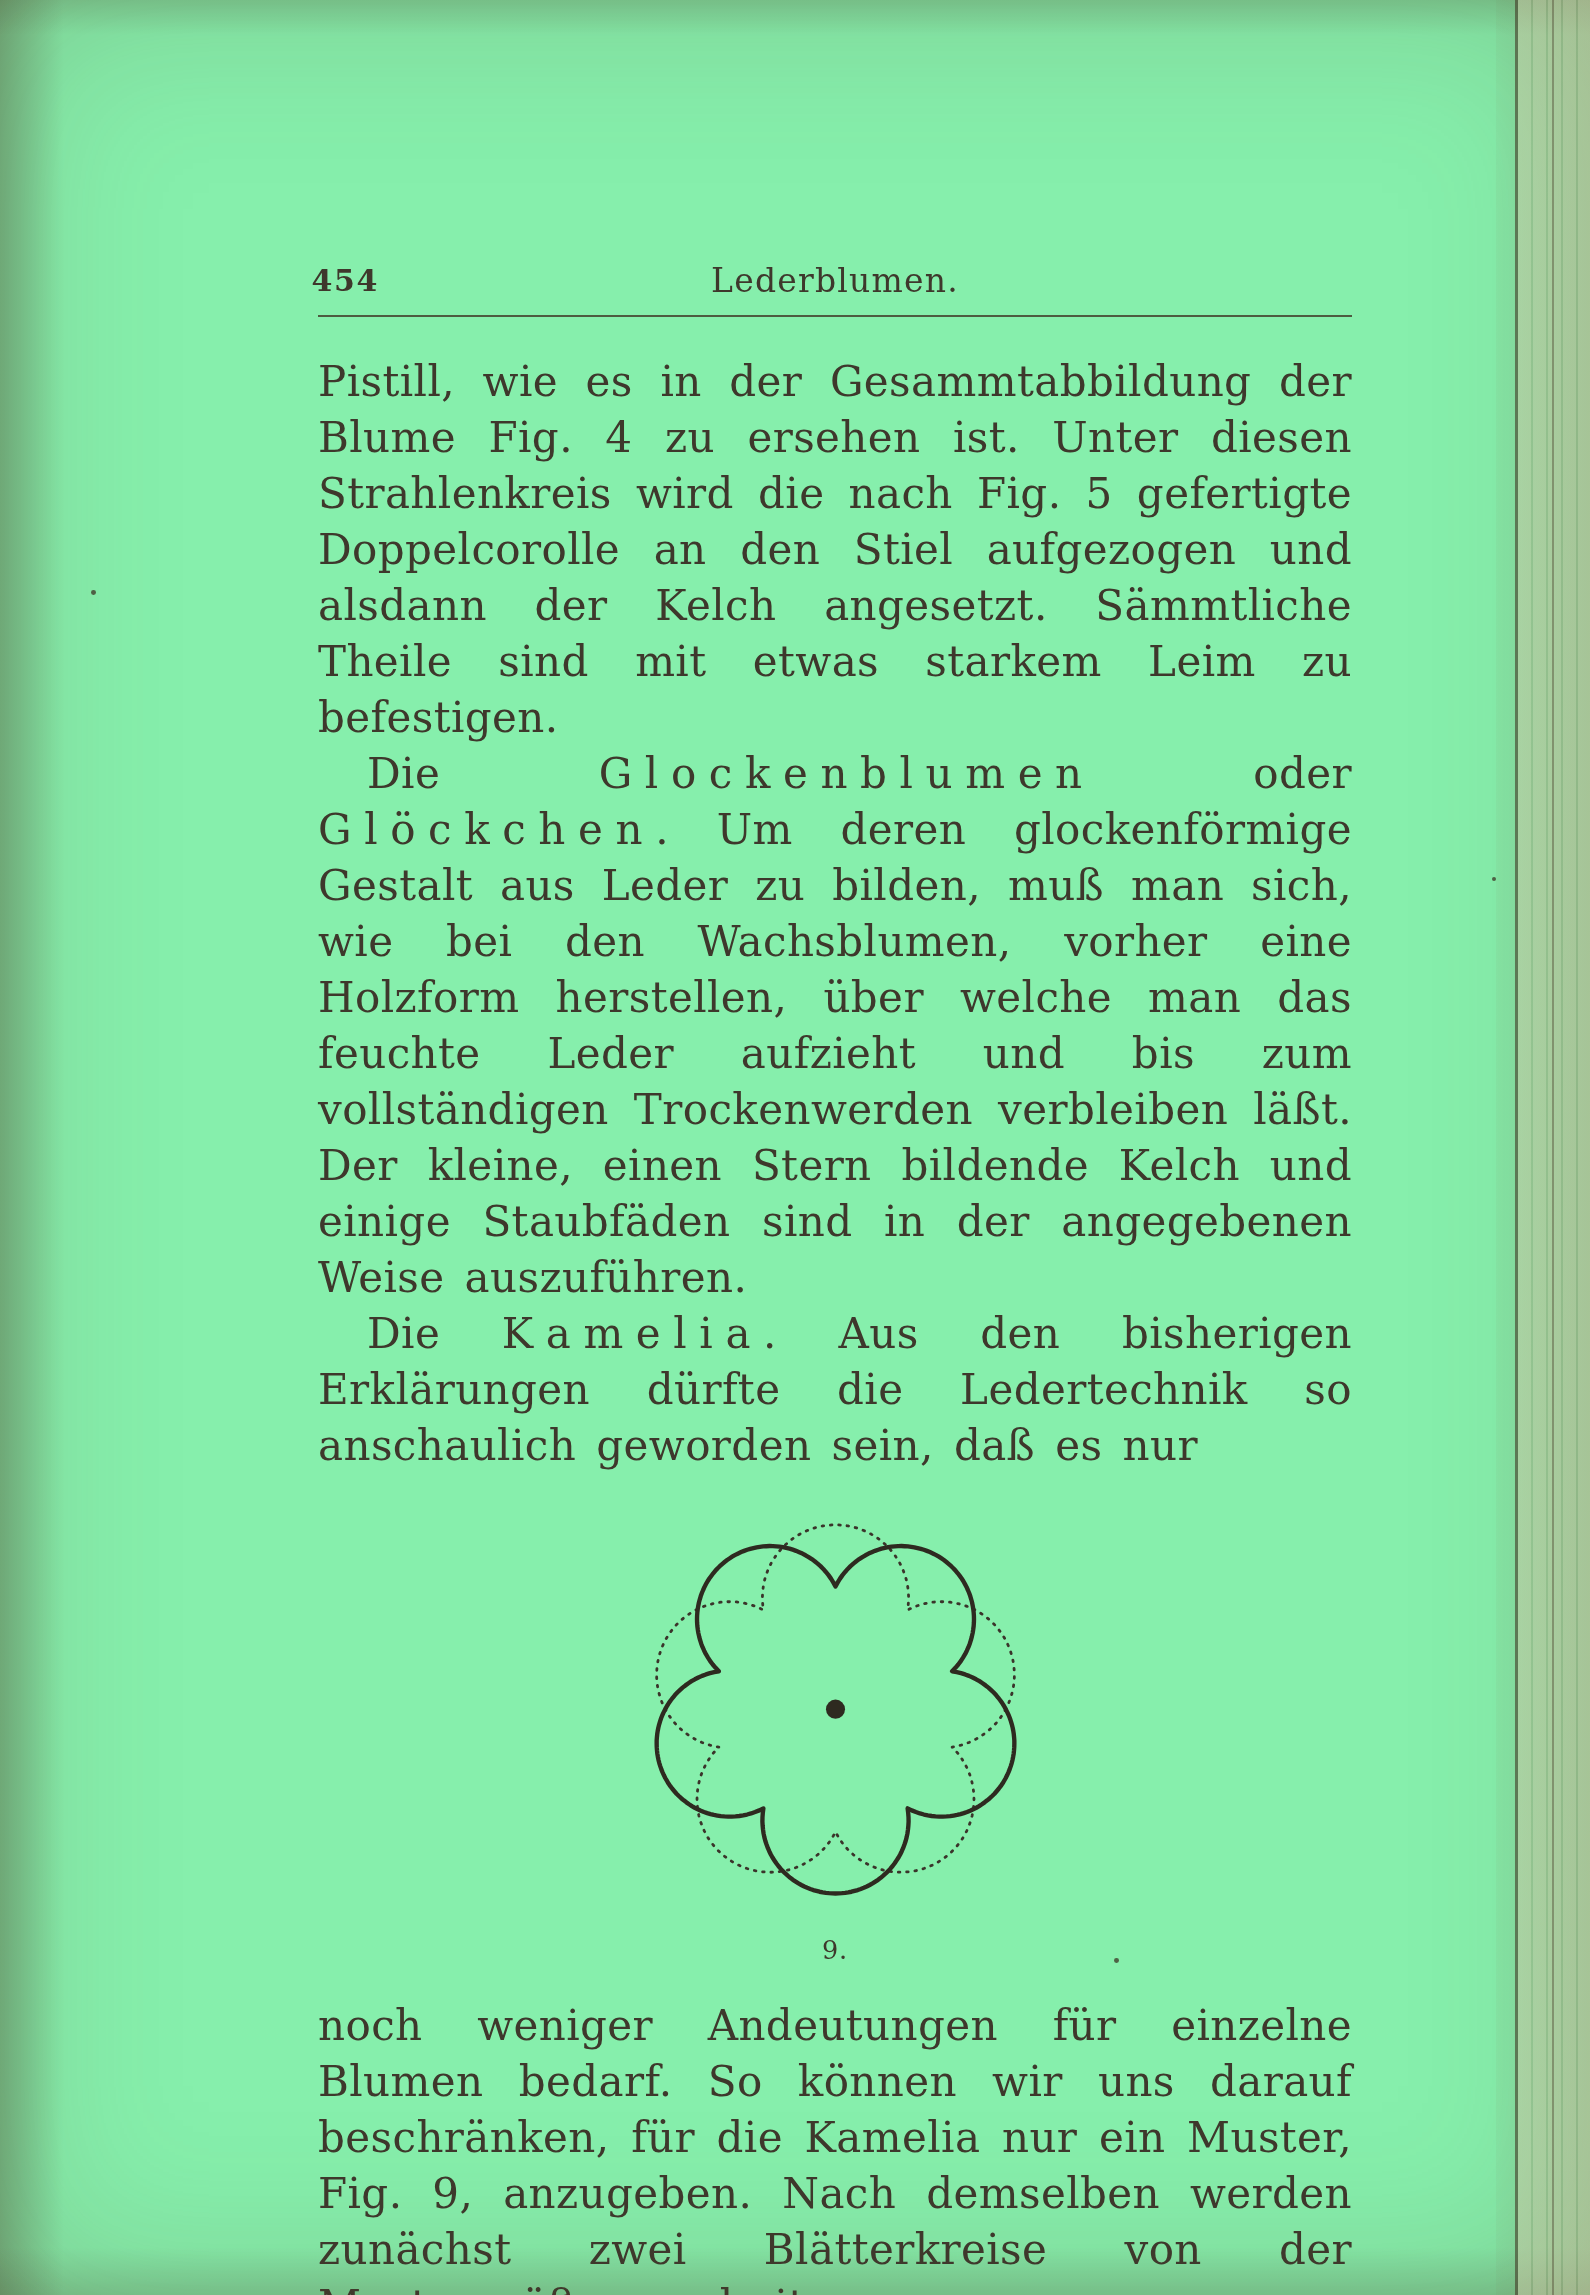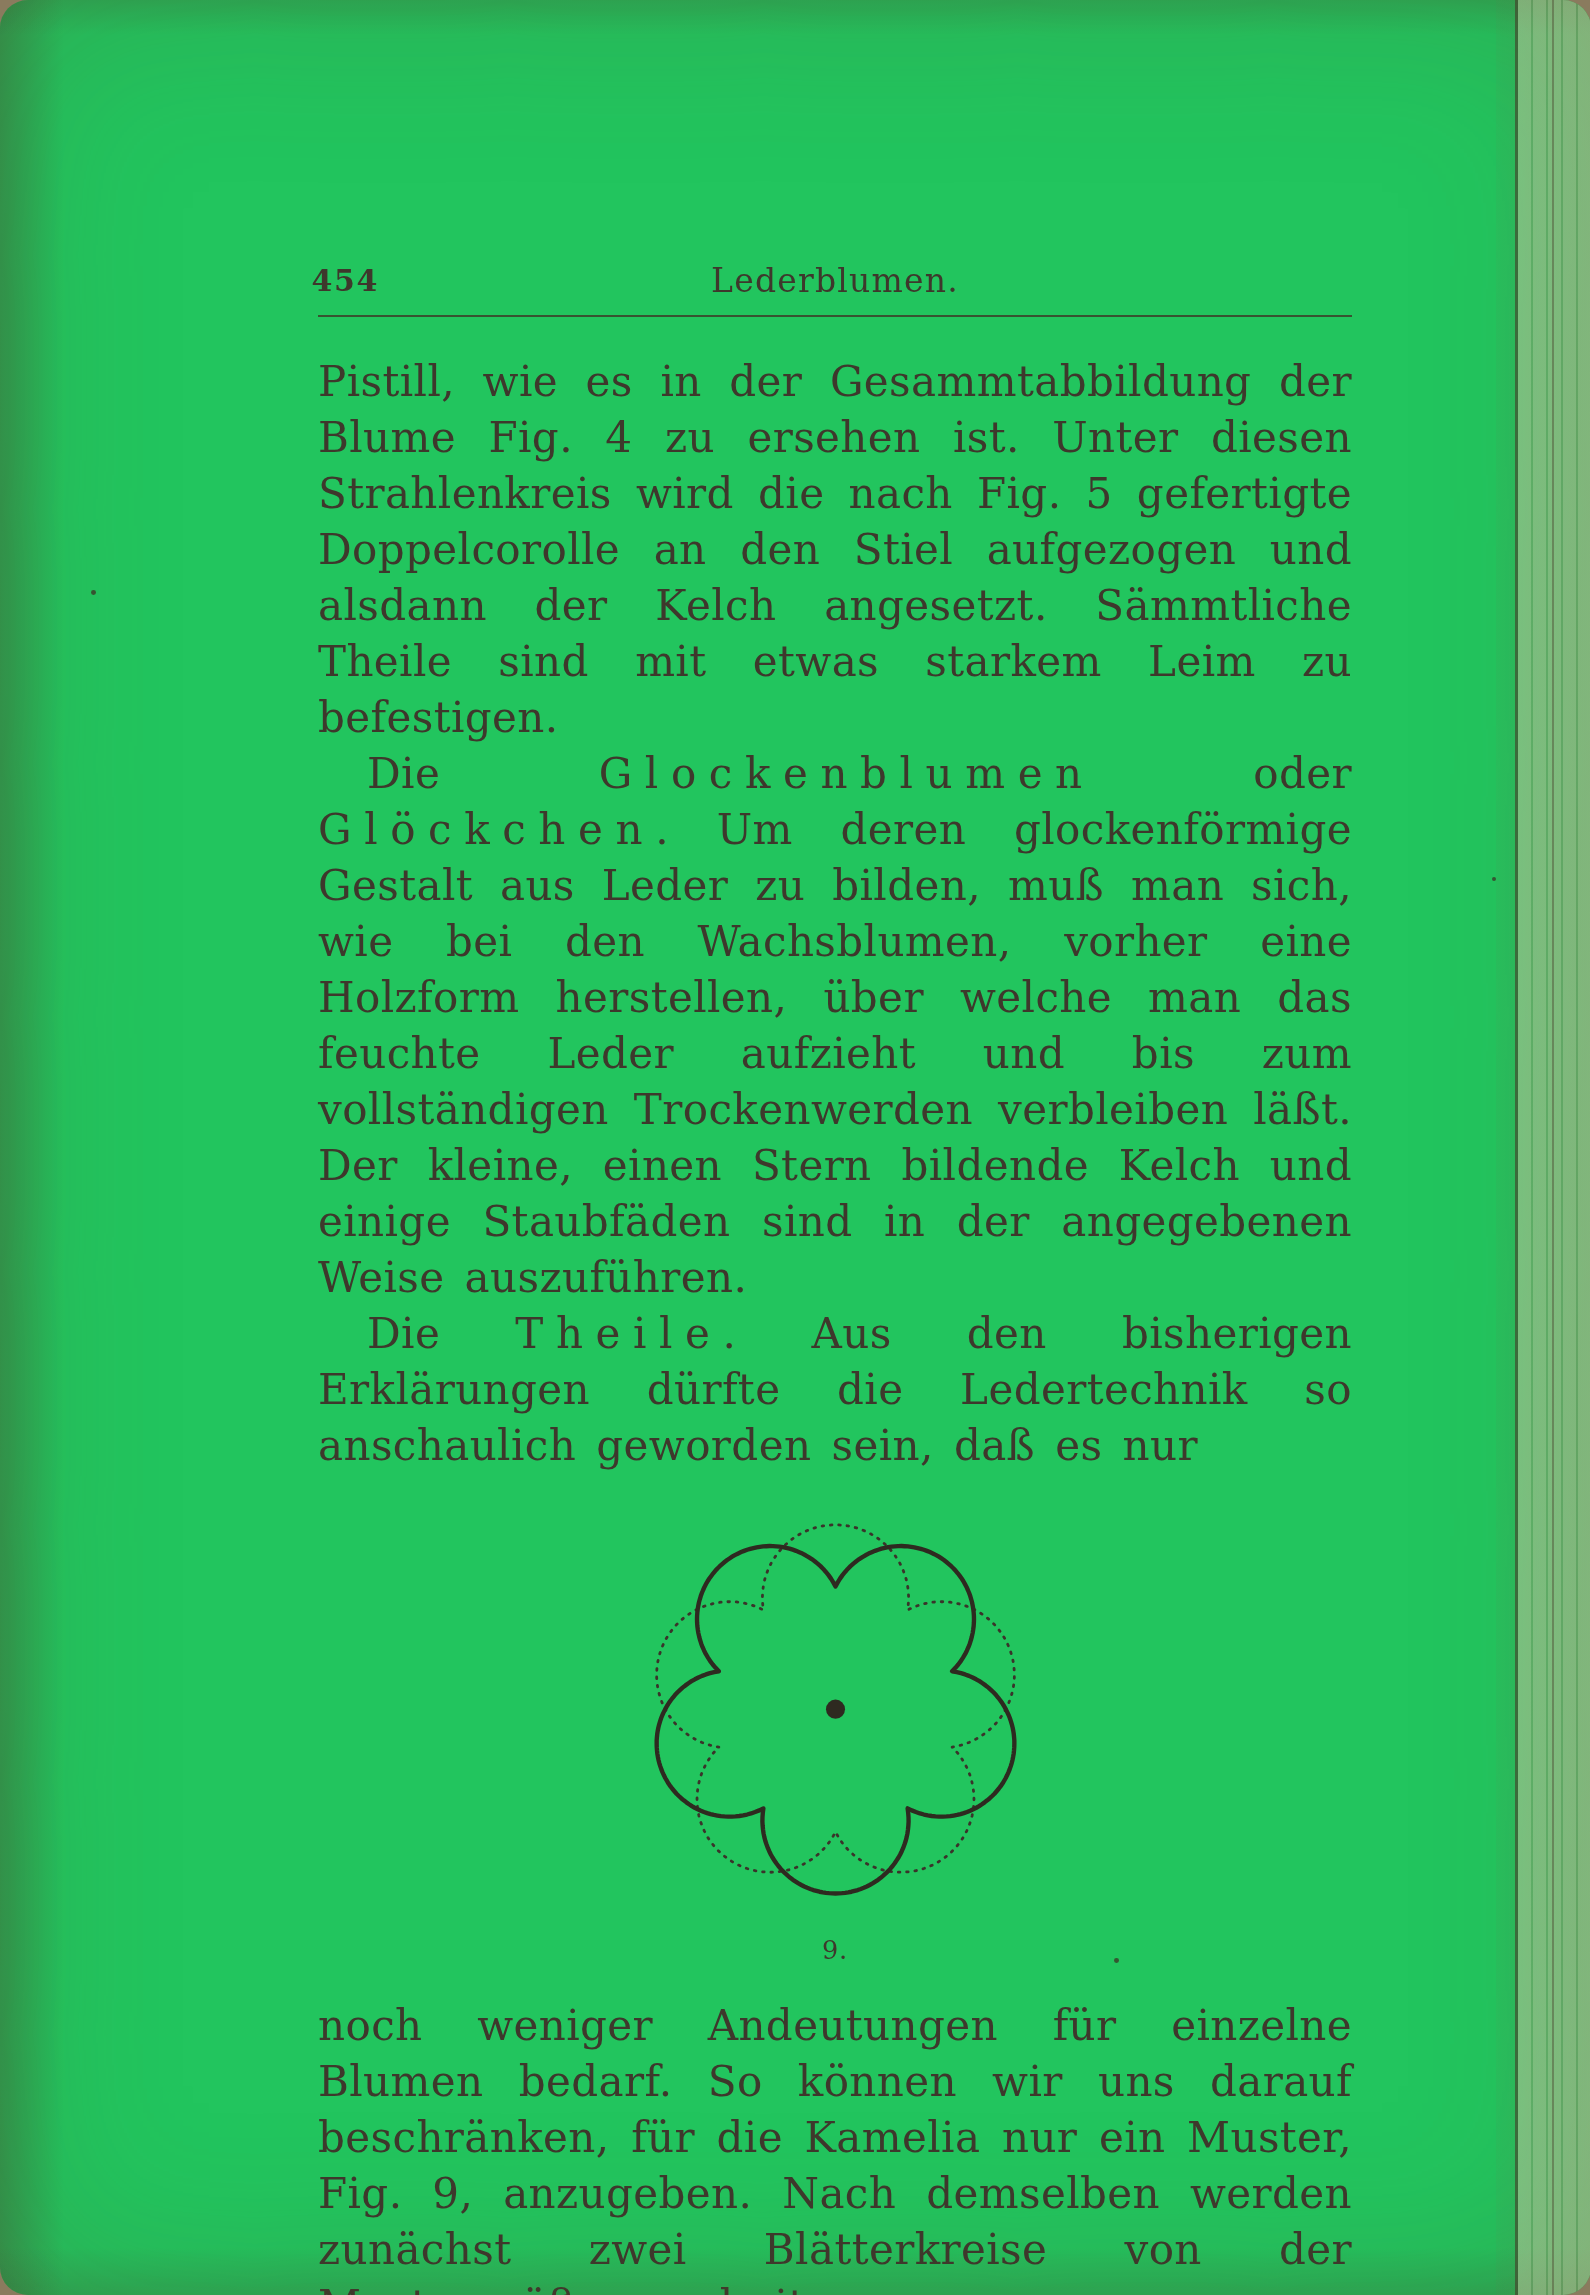--- a/index.html
+++ b/index.html
@@ -1,23 +1,22 @@
 <!DOCTYPE html>
 <html style="font-size:12.7px"><head>
 <meta charset="utf-8">
 <style>
   html,body{margin:0;padding:0;background:#8a7b5e;}
   .scan{
     position:relative;
     width:1591px;height:2295px;
-    background:#22c55e;
+    background:#86efac;
     overflow:hidden;
     box-shadow: inset 0 0 175px rgba(92,76,48,0.25);
     font-family:"DejaVu Serif", serif;
-    border-radius:28px;
   }
   
   .edge-left{position:absolute;left:0;top:0;bottom:0;width:64px;
     background:linear-gradient(90deg,rgba(74,62,40,0.32),rgba(74,62,40,0));}
   .edge-top{position:absolute;top:0;left:0;right:0;height:35px;
     background:linear-gradient(180deg,rgba(74,62,40,0.18),rgba(74,62,40,0));}
   .edge-bottom{position:absolute;bottom:0;left:0;right:0;height:48px;
     background:linear-gradient(0deg,rgba(74,62,40,0.18),rgba(74,62,40,0));}
   .book-edge-band{position:absolute;top:0;right:0;bottom:0;width:95px;
     background:linear-gradient(90deg,rgba(120,104,72,0.06),rgba(120,104,72,0.24));}
@@ -55,21 +54,21 @@
 
     <div class="header-row">
       <span class="pagenum">454</span>
       <span class="running-title">Lederblumen.</span>
     </div>
     <div class="rule"></div>
 
     <div class="body-text" id="paras-before">
         <p class="para"><span>Pistill, wie es in der Gesammtabbildung der Blume Fig. 4 zu ersehen ist. Unter diesen Strahlenkreis wird die nach Fig. 5 gefertigte Doppelcorolle an den Stiel aufgezogen und alsdann der Kelch angesetzt. Sämmtliche Theile sind mit etwas starkem Leim zu befestigen.</span></p>
         <p class="para indent"><span>Die </span><span class="sperr">Glockenblumen</span><span> oder </span><span class="sperr">Glöckchen</span><span>. Um deren glockenförmige Gestalt aus Leder zu bilden, muß man sich, wie bei den Wachsblumen, vorher eine Holzform herstellen, über welche man das feuchte Leder aufzieht und bis zum vollständigen Trockenwerden verbleiben läßt. Der kleine, einen Stern bildende Kelch und einige Staubfäden sind in der angegebenen Weise auszuführen.</span></p>
-        <p class="para indent"><span>Die </span><span class="sperr">Theile</span><span>. Aus den bisherigen Erklärungen dürfte die Ledertechnik so anschaulich geworden sein, daß es nur</span></p>
+        <p class="para indent"><span>Die </span><span class="sperr">Kamelia</span><span>. Aus den bisherigen Erklärungen dürfte die Ledertechnik so anschaulich geworden sein, daß es nur</span></p>
       </div>
 
     <figure class="pattern-fig">
       <svg id="pattern-svg" width="445" height="433" viewBox="0 0 560 545">
         <path id="dotted-flower" fill="none" stroke="#3a342a" stroke-width="3.5" stroke-dasharray="2 8.5" stroke-linecap="round" stroke-linejoin="round" d="M494.3 262.0L492.3 265.7L490.0 269.3L487.5 272.9L484.9 276.3L482.1 279.7L479.1 282.9L475.9 286.0L472.5 289.1L468.9 291.9L465.1 294.6L461.2 297.2L457.0 299.6L452.6 301.8L448.0 303.9L443.1 305.7L438.0 307.3L432.6 308.7L426.8 309.7L430.9 314.0L434.5 318.2L437.7 322.5L440.5 326.9L443.1 331.2L445.3 335.6L447.3 340.0L449.0 344.4L450.4 348.8L451.6 353.3L452.6 357.7L453.3 362.1L453.9 366.5L454.2 370.8L454.3 375.2L454.2 379.5L453.9 383.8L453.4 388.0L452.7 392.2L451.9 396.3L450.8 400.3L449.6 404.3L448.2 408.2L446.6 412.0L444.9 415.8L443.0 419.4L441.0 423.0L438.8 426.4L436.4 429.7L433.9 433.0L431.3 436.1L428.6 439.1L425.7 441.9L422.7 444.6L419.6 447.2L416.4 449.7L413.0 452.0L409.6 454.2L406.1 456.2L402.5 458.0L398.8 459.7L395.0 461.2L391.2 462.6L387.3 463.8L383.3 464.8L379.3 465.7L375.3 466.3L371.2 466.8L367.1 467.1L362.9 467.3L358.8 467.2L354.6 466.9L350.4 466.5L346.2 465.9L342.1 465.0L337.9 464.0L333.8 462.7L329.7 461.3L325.6 459.6L321.6 457.8L317.7 455.7L313.8 453.4L309.9 450.9L306.2 448.2L302.5 445.2L298.9 442.0L295.4 438.5L292.1 434.7L288.8 430.7L285.7 426.3L282.8 421.6L280.0 416.4L277.2 421.6L274.3 426.3L271.2 430.7L267.9 434.7L264.6 438.5L261.1 442.0L257.5 445.2L253.8 448.2L250.1 450.9L246.2 453.4L242.3 455.7L238.4 457.8L234.4 459.6L230.3 461.3L226.2 462.7L222.1 464.0L217.9 465.0L213.8 465.9L209.6 466.5L205.4 466.9L201.2 467.2L197.1 467.3L192.9 467.1L188.8 466.8L184.7 466.3L180.7 465.7L176.7 464.8L172.7 463.8L168.8 462.6L165.0 461.2L161.2 459.7L157.5 458.0L153.9 456.2L150.4 454.2L147.0 452.0L143.6 449.7L140.4 447.2L137.3 444.6L134.3 441.9L131.4 439.1L128.7 436.1L126.1 433.0L123.6 429.7L121.2 426.4L119.0 423.0L117.0 419.4L115.1 415.8L113.4 412.0L111.8 408.2L110.4 404.3L109.2 400.3L108.1 396.3L107.3 392.2L106.6 388.0L106.1 383.8L105.8 379.5L105.7 375.2L105.8 370.8L106.1 366.5L106.7 362.1L107.4 357.7L108.4 353.3L109.6 348.8L111.0 344.4L112.7 340.0L114.7 335.6L116.9 331.2L119.5 326.9L122.3 322.5L125.5 318.2L129.1 314.0L133.2 309.7L127.4 308.7L122.0 307.3L116.9 305.7L112.0 303.9L107.4 301.8L103.0 299.6L98.8 297.2L94.9 294.6L91.1 291.9L87.5 289.1L84.1 286.0L80.9 282.9L77.9 279.7L75.1 276.3L72.5 272.9L70.0 269.3L67.7 265.7L65.7 262.0L63.8 258.2L62.0 254.4L60.5 250.5L59.2 246.6L58.0 242.6L57.0 238.6L56.2 234.5L55.6 230.5L55.2 226.4L54.9 222.3L54.9 218.2L55.0 214.2L55.3 210.1L55.7 206.1L56.4 202.1L57.2 198.1L58.2 194.2L59.4 190.3L60.7 186.5L62.2 182.7L63.9 179.0L65.7 175.4L67.7 171.9L69.8 168.4L72.1 165.1L74.6 161.8L77.2 158.7L79.9 155.6L82.8 152.7L85.8 149.9L89.0 147.2L92.3 144.7L95.7 142.3L99.2 140.0L102.8 137.9L106.6 136.0L110.5 134.2L114.4 132.6L118.5 131.2L122.7 130.0L126.9 128.9L131.3 128.1L135.7 127.4L140.2 127.0L144.8 126.8L149.4 126.8L154.1 127.0L158.9 127.5L163.8 128.3L168.7 129.4L173.7 130.7L178.8 132.5L184.0 134.6L189.2 137.1L188.5 131.3L188.1 125.7L188.0 120.4L188.3 115.2L188.8 110.2L189.5 105.3L190.5 100.6L191.7 96.0L193.2 91.6L194.8 87.3L196.6 83.2L198.6 79.1L200.7 75.3L203.1 71.6L205.5 68.0L208.1 64.6L210.9 61.3L213.8 58.1L216.8 55.2L219.9 52.4L223.1 49.7L226.4 47.2L229.9 44.9L233.4 42.7L237.0 40.7L240.7 38.8L244.4 37.2L248.2 35.7L252.0 34.3L256.0 33.2L259.9 32.2L263.9 31.4L267.9 30.8L271.9 30.4L276.0 30.1L280.0 30.0L284.0 30.1L288.1 30.4L292.1 30.8L296.1 31.4L300.1 32.2L304.0 33.2L308.0 34.3L311.8 35.7L315.6 37.2L319.3 38.8L323.0 40.7L326.6 42.7L330.1 44.9L333.6 47.2L336.9 49.7L340.1 52.4L343.2 55.2L346.2 58.1L349.1 61.3L351.9 64.6L354.5 68.0L356.9 71.6L359.3 75.3L361.4 79.1L363.4 83.2L365.2 87.3L366.8 91.6L368.3 96.0L369.5 100.6L370.5 105.3L371.2 110.2L371.7 115.2L372.0 120.4L371.9 125.7L371.5 131.3L370.8 137.1L376.0 134.6L381.2 132.5L386.3 130.7L391.3 129.4L396.2 128.3L401.1 127.5L405.9 127.0L410.6 126.8L415.2 126.8L419.8 127.0L424.3 127.4L428.7 128.1L433.1 128.9L437.3 130.0L441.5 131.2L445.6 132.6L449.5 134.2L453.4 136.0L457.2 137.9L460.8 140.0L464.3 142.3L467.7 144.7L471.0 147.2L474.2 149.9L477.2 152.7L480.1 155.6L482.8 158.7L485.4 161.8L487.9 165.1L490.2 168.4L492.3 171.9L494.3 175.4L496.1 179.0L497.8 182.7L499.3 186.5L500.6 190.3L501.8 194.2L502.8 198.1L503.6 202.1L504.3 206.1L504.7 210.1L505.0 214.2L505.1 218.2L505.1 222.3L504.8 226.4L504.4 230.5L503.8 234.5L503.0 238.6L502.0 242.6L500.8 246.6L499.5 250.5L498.0 254.4L496.2 258.2Z"></path>
         <path id="solid-flower" fill="none" stroke="#2e2a20" stroke-width="5.5" stroke-linejoin="round" d="M494.3 262.0L496.2 265.8L498.0 269.6L499.5 273.5L500.8 277.4L502.0 281.4L503.0 285.4L503.8 289.5L504.4 293.5L504.8 297.6L505.1 301.7L505.1 305.8L505.0 309.8L504.7 313.9L504.3 317.9L503.6 321.9L502.8 325.9L501.8 329.8L500.6 333.7L499.3 337.5L497.8 341.3L496.1 345.0L494.3 348.6L492.3 352.1L490.2 355.6L487.9 358.9L485.4 362.2L482.8 365.3L480.1 368.4L477.2 371.3L474.2 374.1L471.0 376.8L467.7 379.3L464.3 381.7L460.8 384.0L457.2 386.1L453.4 388.0L449.5 389.8L445.6 391.4L441.5 392.8L437.3 394.0L433.1 395.1L428.7 395.9L424.3 396.6L419.8 397.0L415.2 397.2L410.6 397.2L405.9 397.0L401.1 396.5L396.2 395.7L391.3 394.6L386.3 393.3L381.2 391.5L376.0 389.4L370.8 386.9L371.5 392.7L371.9 398.3L372.0 403.6L371.7 408.8L371.2 413.8L370.5 418.7L369.5 423.4L368.3 428.0L366.8 432.4L365.2 436.7L363.4 440.8L361.4 444.9L359.3 448.7L356.9 452.4L354.5 456.0L351.9 459.4L349.1 462.7L346.2 465.9L343.2 468.8L340.1 471.6L336.9 474.3L333.6 476.8L330.1 479.1L326.6 481.3L323.0 483.3L319.3 485.2L315.6 486.8L311.8 488.3L308.0 489.7L304.0 490.8L300.1 491.8L296.1 492.6L292.1 493.2L288.1 493.6L284.0 493.9L280.0 494.0L276.0 493.9L271.9 493.6L267.9 493.2L263.9 492.6L259.9 491.8L256.0 490.8L252.0 489.7L248.2 488.3L244.4 486.8L240.7 485.2L237.0 483.3L233.4 481.3L229.9 479.1L226.4 476.8L223.1 474.3L219.9 471.6L216.8 468.8L213.8 465.9L210.9 462.7L208.1 459.4L205.5 456.0L203.1 452.4L200.7 448.7L198.6 444.9L196.6 440.8L194.8 436.7L193.2 432.4L191.7 428.0L190.5 423.4L189.5 418.7L188.8 413.8L188.3 408.8L188.0 403.6L188.1 398.3L188.5 392.7L189.2 386.9L184.0 389.4L178.8 391.5L173.7 393.3L168.7 394.6L163.8 395.7L158.9 396.5L154.1 397.0L149.4 397.2L144.8 397.2L140.2 397.0L135.7 396.6L131.3 395.9L126.9 395.1L122.7 394.0L118.5 392.8L114.4 391.4L110.5 389.8L106.6 388.0L102.8 386.1L99.2 384.0L95.7 381.7L92.3 379.3L89.0 376.8L85.8 374.1L82.8 371.3L79.9 368.4L77.2 365.3L74.6 362.2L72.1 358.9L69.8 355.6L67.7 352.1L65.7 348.6L63.9 345.0L62.2 341.3L60.7 337.5L59.4 333.7L58.2 329.8L57.2 325.9L56.4 321.9L55.7 317.9L55.3 313.9L55.0 309.8L54.9 305.8L54.9 301.7L55.2 297.6L55.6 293.5L56.2 289.5L57.0 285.4L58.0 281.4L59.2 277.4L60.5 273.5L62.0 269.6L63.8 265.8L65.7 262.0L67.7 258.3L70.0 254.7L72.5 251.1L75.1 247.7L77.9 244.3L80.9 241.1L84.1 238.0L87.5 234.9L91.1 232.1L94.9 229.4L98.8 226.8L103.0 224.4L107.4 222.2L112.0 220.1L116.9 218.3L122.0 216.7L127.4 215.3L133.2 214.3L129.1 210.0L125.5 205.8L122.3 201.5L119.5 197.1L116.9 192.8L114.7 188.4L112.7 184.0L111.0 179.6L109.6 175.2L108.4 170.7L107.4 166.3L106.7 161.9L106.1 157.5L105.8 153.2L105.7 148.8L105.8 144.5L106.1 140.2L106.6 136.0L107.3 131.8L108.1 127.7L109.2 123.7L110.4 119.7L111.8 115.8L113.4 112.0L115.1 108.2L117.0 104.6L119.0 101.0L121.2 97.6L123.6 94.3L126.1 91.0L128.7 87.9L131.4 84.9L134.3 82.1L137.3 79.4L140.4 76.8L143.6 74.3L147.0 72.0L150.4 69.8L153.9 67.8L157.5 66.0L161.2 64.3L165.0 62.8L168.8 61.4L172.7 60.2L176.7 59.2L180.7 58.3L184.7 57.7L188.8 57.2L192.9 56.9L197.1 56.7L201.2 56.8L205.4 57.1L209.6 57.5L213.8 58.1L217.9 59.0L222.1 60.0L226.2 61.3L230.3 62.7L234.4 64.4L238.4 66.2L242.3 68.3L246.2 70.6L250.1 73.1L253.8 75.8L257.5 78.8L261.1 82.0L264.6 85.5L267.9 89.3L271.2 93.3L274.3 97.7L277.2 102.4L280.0 107.6L282.8 102.4L285.7 97.7L288.8 93.3L292.1 89.3L295.4 85.5L298.9 82.0L302.5 78.8L306.2 75.8L309.9 73.1L313.8 70.6L317.7 68.3L321.6 66.2L325.6 64.4L329.7 62.7L333.8 61.3L337.9 60.0L342.1 59.0L346.2 58.1L350.4 57.5L354.6 57.1L358.8 56.8L362.9 56.7L367.1 56.9L371.2 57.2L375.3 57.7L379.3 58.3L383.3 59.2L387.3 60.2L391.2 61.4L395.0 62.8L398.8 64.3L402.5 66.0L406.1 67.8L409.6 69.8L413.0 72.0L416.4 74.3L419.6 76.8L422.7 79.4L425.7 82.1L428.6 84.9L431.3 87.9L433.9 91.0L436.4 94.3L438.8 97.6L441.0 101.0L443.0 104.6L444.9 108.2L446.6 112.0L448.2 115.8L449.6 119.7L450.8 123.7L451.9 127.7L452.7 131.8L453.4 136.0L453.9 140.2L454.2 144.5L454.3 148.8L454.2 153.2L453.9 157.5L453.3 161.9L452.6 166.3L451.6 170.7L450.4 175.2L449.0 179.6L447.3 184.0L445.3 188.4L443.1 192.8L440.5 197.1L437.7 201.5L434.5 205.8L430.9 210.0L426.8 214.3L432.6 215.3L438.0 216.7L443.1 218.3L448.0 220.1L452.6 222.2L457.0 224.4L461.2 226.8L465.1 229.4L468.9 232.1L472.5 234.9L475.9 238.0L479.1 241.1L482.1 244.3L484.9 247.7L487.5 251.1L490.0 254.7L492.3 258.3Z"></path>
         <circle id="center-dot" fill="#2e2a20" cx="280" cy="262" r="12"></circle>
       </svg>
       <figcaption>9.</figcaption>
     </figure>

